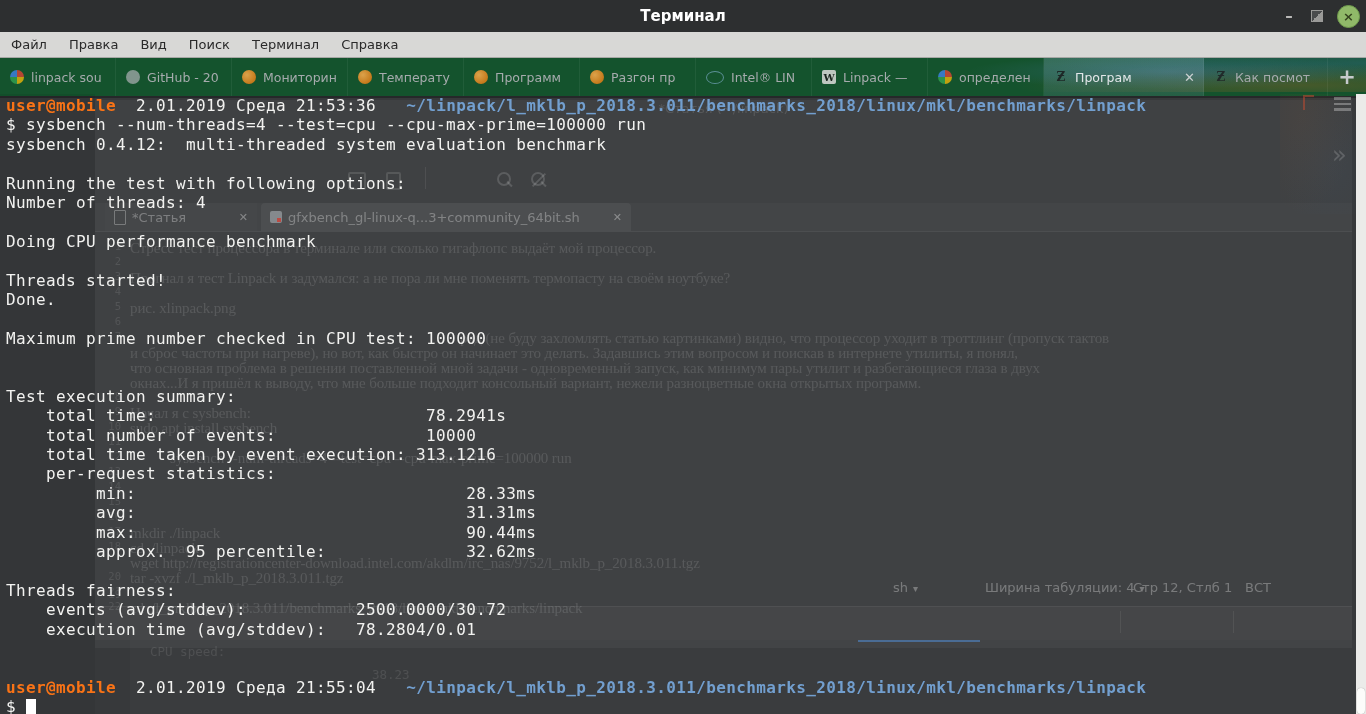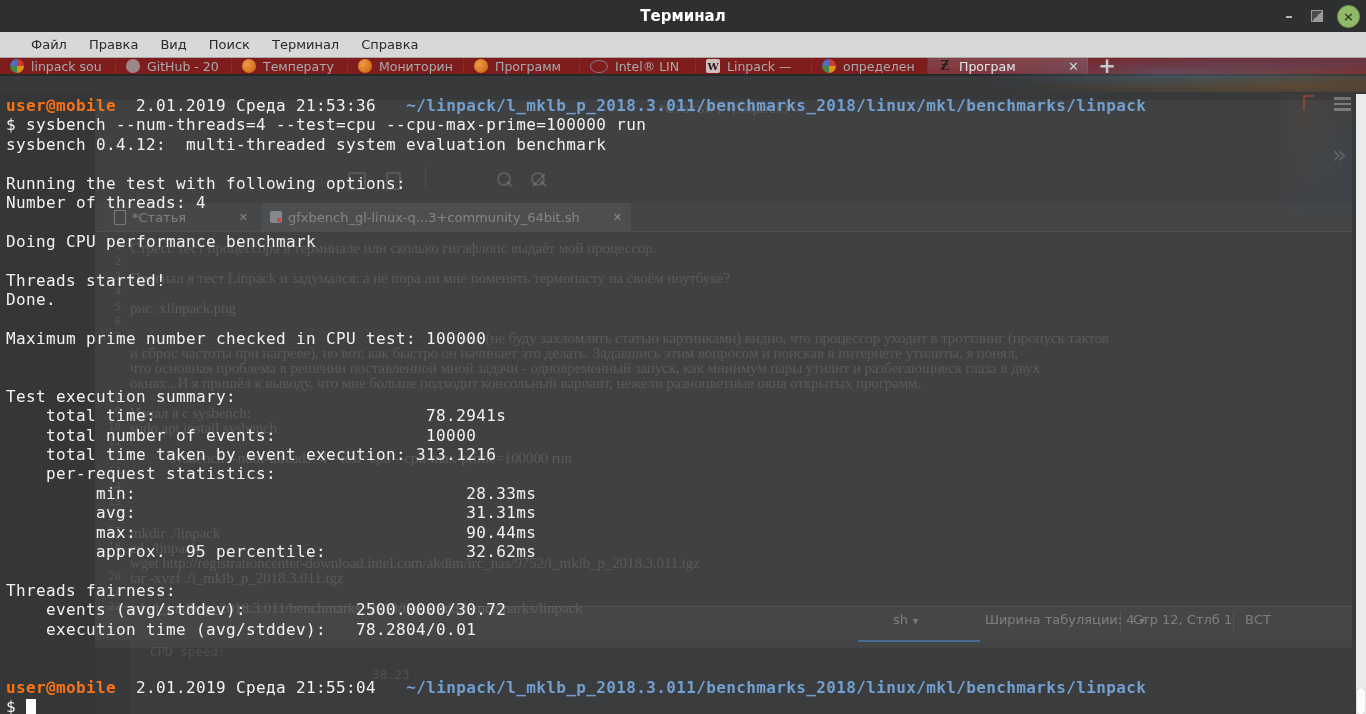--- a/index.html
+++ b/index.html
@@ -4,24 +4,24 @@
 <style>
   html,body{margin:0;padding:0}
   body{width:1366px;height:714px;overflow:hidden;position:relative;background:#37393b;font-family:"DejaVu Sans",sans-serif}
   
   .titlebar{position:absolute;left:0;top:0;width:1366px;height:32px;background:#2d2f30}
   .title{color:#ffffff;font-weight:bold;font-size:15px;text-align:center;line-height:32px}
   .win-controls{position:absolute;right:6px;top:0;height:32px;display:flex;align-items:center;gap:14px}
   .win-min{color:#b9b9b7;font-weight:bold;font-size:15px;width:16px;text-align:center;cursor:default}
   .maxbox{display:inline-block;width:10px;height:10px;border:1px solid #9a9a98;background:linear-gradient(315deg,#9a9a98 50%,#4a4c4d 50%)}
   .win-close{width:21px;height:21px;border-radius:50%;background:#90b969;border:1px solid #6f9b4c;color:#35431f;font-weight:bold;font-size:13px;display:flex;align-items:center;justify-content:center}
-  .menubar{position:absolute;left:0;top:32px;width:1366px;height:26px;background:#d8d8d6;border-bottom:1px solid #a8a8a6;box-sizing:border-box;display:flex;align-items:center;padding-left:20px}
+  .menubar{position:absolute;left:0;top:32px;width:1366px;height:26px;background:#d8d8d6;border-bottom:1px solid #a8a8a6;box-sizing:border-box;display:flex;align-items:center;padding-left:0}
   .menu-item{font-size:13px;color:#2a2a2a;padding:0 11px;line-height:25px}
   
-  .tabstrip{position:absolute;left:0;top:58px;width:1366px;height:18px;background:#7f1d1d;border-bottom:2px solid #26282a;box-sizing:border-box;display:flex}
+  .tabstrip{position:absolute;left:0;top:58px;width:1366px;height:40px;background:#14532d;border-bottom:2px solid #26282a;box-sizing:border-box;display:flex}
   .wallpaper{position:absolute;left:930px;top:0;width:436px;height:34px;z-index:0;
     background:radial-gradient(ellipse at 55% 40%,rgba(70,120,160,.40),transparent 60%),
                radial-gradient(ellipse at 85% 80%,rgba(150,100,40,.38),transparent 55%),
                radial-gradient(ellipse at 99% 15%,rgba(60,110,150,.35),transparent 50%)}
   .wallpaper2{position:absolute;left:1280px;top:94px;width:76px;height:120px;
     background:radial-gradient(ellipse at 30% 20%,rgba(140,90,50,.10),transparent 70%),
                radial-gradient(ellipse at 70% 60%,rgba(60,100,140,.08),transparent 70%)}
   .art-mark{position:absolute;left:1303px;top:95px;width:9px;height:13px;border-left:2px solid rgba(190,75,50,.55);border-top:2px solid rgba(190,75,50,.55)}
   .btab{position:relative;z-index:1;flex:0 0 116px;box-sizing:border-box;display:flex;align-items:center;gap:7px;padding:0 8px 0 10px;border-right:1px solid rgba(255,255,255,.06);overflow:hidden}
   .btab-label{font-size:12.5px;color:#a6abad;white-space:nowrap}
@@ -57,21 +57,21 @@
   .ed-tab.t1{left:105px;width:152px;background:rgba(255,255,255,.015)}
   .ed-tab.t2{left:261px;width:370px;background:rgba(255,255,255,.05);border-radius:4px 4px 0 0}
   .ed-close{margin-left:auto;font-size:11px;color:rgba(255,255,255,.35)}
   .doc-icon{width:10px;height:13px;border:1px solid rgba(255,255,255,.28);border-radius:1px;flex:0 0 10px}
   .script-icon{width:12px;height:12px;background:rgba(205,210,214,.45);border-radius:2px;flex:0 0 12px;position:relative}
   .script-icon::after{content:"";position:absolute;right:1px;bottom:1px;width:4px;height:4px;background:rgba(200,60,50,.8)}
   .gut{position:absolute;left:95px;width:26px;text-align:right;font-family:"DejaVu Sans Mono",monospace;font-size:10.5px;color:rgba(255,255,255,.10)}
   .eline{position:absolute;font-family:Liberation Serif, serif;font-size:15px;color:rgba(255,255,255,.13);white-space:pre;letter-spacing:-.1px}
   .xtext{position:absolute;font-family:"DejaVu Sans Mono",monospace;font-size:12.5px;color:rgba(255,255,255,.10);white-space:pre}
   .ed-status{position:absolute;left:95px;top:606px;width:1257px;height:34px;background:rgba(255,255,255,.03);border-top:1px solid rgba(255,255,255,.06);box-sizing:border-box}
-  .st{position:absolute;top:612px;font-size:13px;color:rgba(255,255,255,.30)}
+  .st{position:absolute;top:580px;font-size:13px;color:rgba(255,255,255,.30)}
   .st .caret{font-size:10px;margin-left:5px}
   .stdiv{position:absolute;top:611px;width:1px;height:22px;background:rgba(255,255,255,.07)}
   .hscroll-hint{position:absolute;left:858px;top:640px;width:122px;height:2px;background:rgba(82,148,226,.5)}
   
   .hamburger{position:absolute;left:1334px;top:97px}
   .hamburger i{display:block;width:17px;height:2.5px;background:rgba(255,255,255,.30);margin-bottom:3px}
   .overflow{position:absolute;left:1332px;top:141px;font-size:24px;color:rgba(255,255,255,.17)}
   
   .scroll-track{position:absolute;left:1356px;top:94px;width:10px;height:620px;background:#ebebe9}
   .scroll-thumb{position:absolute;left:1357px;top:688px;width:8px;height:26px;background:#fcfcfa;border-radius:4px;box-shadow:0 0 1px rgba(0,0,0,.4)}
@@ -108,46 +108,54 @@
     <div class="btab">
       <span class="favicon google-icon"></span>
       <span class="btab-label">linpack sou</span>
     </div>
     <div class="btab">
       <span class="favicon github-icon"></span>
       <span class="btab-label">GitHub - 20</span>
     </div>
     <div class="btab">
       <span class="favicon overclockers-icon"></span>
+      <span class="btab-label">Мониторин</span>
+    </div>
+    <div class="btab">
+      <span class="favicon overclockers-icon"></span>
       <span class="btab-label">Температу</span>
     </div>
     <div class="btab">
       <span class="favicon overclockers-icon"></span>
-      <span class="btab-label">Мониторин</span>
-    </div>
-    <div class="btab">
-      <span class="favicon overclockers-icon"></span>
       <span class="btab-label">Программ</span>
+    </div>
+    <div class="btab">
+      <span class="favicon overclockers-icon"></span>
+      <span class="btab-label">Разгон пр</span>
     </div>
     <div class="btab">
       <span class="favicon intel-icon"></span>
       <span class="btab-label">Intel® LIN</span>
     </div>
     <div class="btab">
       <span class="favicon wikipedia-icon"></span>
       <span class="btab-label">Linpack —</span>
     </div>
     <div class="btab">
       <span class="favicon google-icon"></span>
       <span class="btab-label">определен</span>
     </div>
     <div class="btab active">
       <span class="favicon zen-icon"></span>
       <span class="btab-label">Програм</span>
       <span class="btab-close">✕</span>
+    </div>
+    <div class="btab w124">
+      <span class="favicon zen-icon"></span>
+      <span class="btab-label">Как посмот</span>
     </div>
     <div class="newtab">+</div>
   </div>
 
 <div class="left-shade"></div>
 <div class="bottom-shade"></div>
 <div class="editor"></div>
 <div class="ed-title">*Статья (~/linpack)</div>
 <div id="ed-toolbar">
     <span class="tb-sep"></span>

